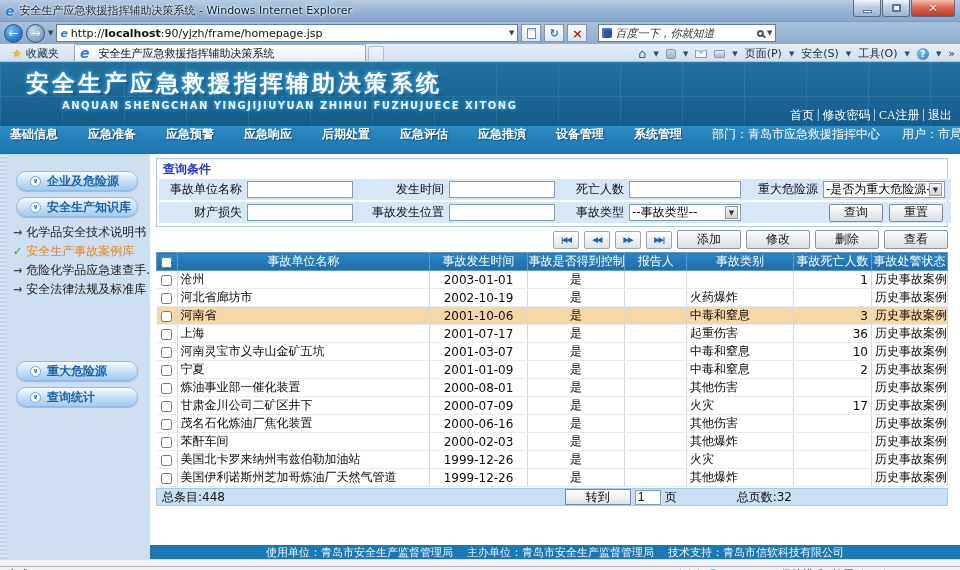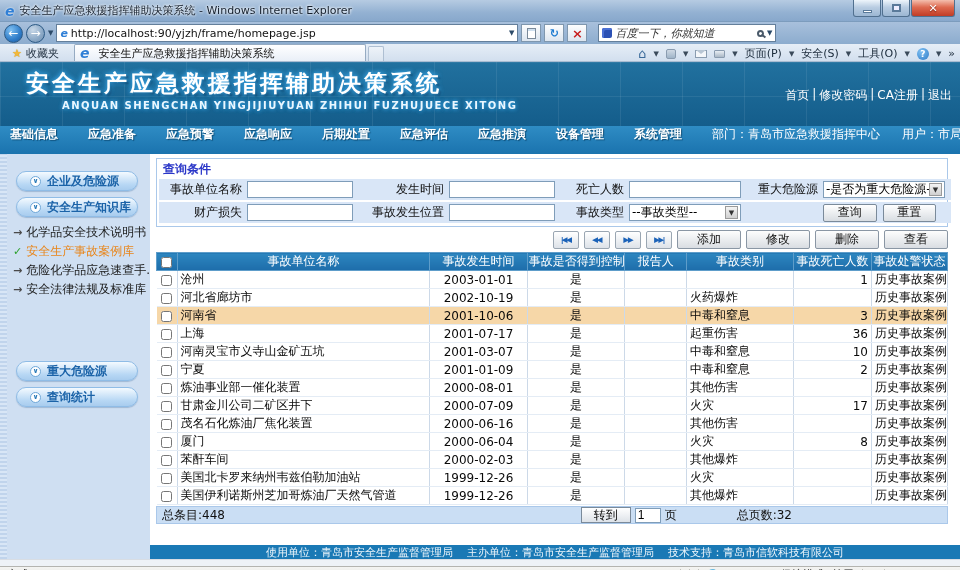--- a/index.html
+++ b/index.html
@@ -18,21 +18,21 @@
 
   
   .addrbar{height:22px;display:flex;align-items:center;gap:3px;padding:0 4px;background:linear-gradient(#a8c0dc,#8cacce);}
   .navcirc{width:19px;height:19px;border-radius:50%;display:flex;align-items:center;justify-content:center;color:#fff;font-size:12px;line-height:1;border:1px solid #2c5a85;}
   .navcirc.back{background:radial-gradient(circle at 35% 30%,#7fc0f2,#2f7cc8 60%,#1c5a9c);}
   .navcirc.fwd{background:radial-gradient(circle at 35% 30%,#c8d8e8,#8aa8c6 60%,#718fb0);}
   .tinydrop{font-size:7px;color:#2c4a68;}
   .addrfield{width:462px;height:18px;background:#fff;border:1px solid #647f9b;display:flex;align-items:center;padding:0 3px;gap:3px;}
   .addrfield .ie-e{font-size:11px;margin-right:0;}
   .urltext{font-size:11px;color:#111;white-space:nowrap;overflow:hidden;flex:1;}
-  .urltext b{font-weight:normal;margin-top:47px;}
+  .urltext b{font-weight:bold;margin-top:47px;}
   .chromebtn{height:18px;min-width:20px;border:1px solid #7f97ae;background:linear-gradient(#fdfefe,#dce6f0);display:flex;align-items:center;justify-content:center;font-size:11px;}
   .refresh-g{color:#1b7ad0;font-weight:bold;}
   .stop-g{color:#c81e1e;font-weight:bold;font-size:13px;}
   .pageico{width:9px;height:11px;background:#fff;border:1px solid #7a8a9a;box-shadow:inset 0 2px 0 #cfe0ef;}
   .searchbox{margin-left:8px;width:178px;height:18px;background:#fff;border:1px solid #647f9b;display:flex;align-items:center;padding:0 3px;gap:3px;}
   .bd-ico{width:10px;height:10px;background:#2b50b4;border-radius:2px;flex:none;box-shadow:inset 2px 2px 0 #4a70d4;}
   .searchtext{flex:1;font-size:11px;font-style:italic;color:#333;white-space:nowrap;overflow:hidden;}
   .lens{width:7px;height:7px;border:2px solid #4a5a6a;border-radius:50%;position:relative;flex:none;}
   .lens::after{content:'';position:absolute;width:5px;height:2px;background:#4a5a6a;right:-4px;bottom:-2px;transform:rotate(40deg);}
 
@@ -52,21 +52,21 @@
   .helpico{width:12px;height:12px;border-radius:50%;background:radial-gradient(circle at 35% 30%,#7fc0f2,#2f7cc8);color:#fff;font-size:9px;font-weight:bold;display:flex;align-items:center;justify-content:center;}
 
   
   .appheader{height:64px;position:relative;color:#fff;
     background-image:linear-gradient(90deg,rgba(255,255,255,.08) 1px,transparent 1px),linear-gradient(rgba(255,255,255,.07) 1px,transparent 1px),linear-gradient(#21719f,#145d8b);
     background-size:62px 100%,100% 34px,100% 100%;}
   .apptitle{font-size:23px;font-weight:bold;letter-spacing:3px;padding:6px 0 0 26px;
     text-shadow:0 0 5px #38a3e2,0 0 5px #38a3e2,2px 2px 2px #0a3a5e;}
   .appsub{font-size:10px;font-weight:bold;letter-spacing:1.5px;color:#eaf7ff;padding-left:62px;margin-top:1px;
     text-shadow:0 0 4px #2f9ad8,0 0 4px #2f9ad8;}
-  .hlinks{position:absolute;right:8px;bottom:22px;font-size:12px;color:#fff;display:flex;}
+  .hlinks{position:absolute;right:8px;bottom:2px;font-size:12px;color:#fff;display:flex;font-family:Liberation Serif, serif;}
   .hlinks span{cursor:default;}
   .hlinks .sep{margin:0 3px;}
 
   
   .menubar{height:28px;background:linear-gradient(#2f8cc4,#1a73ae);display:flex;align-items:flex-start;padding:0 10px;color:#fff;}
   .menuitem{font-weight:bold;font-size:12px;margin-right:30px;white-space:nowrap;text-shadow:1px 1px 1px #0c4a73;}
   .menuright{margin-left:auto;display:flex;gap:22px;font-size:12px;white-space:nowrap;}
 
   
   .main{display:flex;height:405px;background:#fff;}
@@ -85,41 +85,41 @@
   
   .querywrap{border:1px solid #aac8ea;background:#fff;padding:0 2px 3px 2px;}
   .querytitle{color:#2b37c8;font-weight:bold;font-size:12px;padding:2px 4px 1px;}
   .qgrid{display:grid;grid-template-columns:88px 112px 90px 112px 68px 118px 76px 128px;row-gap:2px;}
   .qcell{background:#d9e6f7;height:21px;display:flex;align-items:center;}
   .qlabel{justify-content:flex-end;padding-right:5px;color:#111;white-space:nowrap;}
   .q-input{width:calc(100% - 6px);height:17px;border:1px solid #7f9db9;background:#fff;font-size:12px;padding:0 2px;}
   .q-select{width:calc(100% - 6px);height:17px;border:1px solid #7f9db9;background:#fff;display:flex;align-items:center;font-size:12px;padding:0 2px;}
   .q-select .val{flex:1;white-space:nowrap;overflow:hidden;}
   .q-select .dd{width:13px;height:13px;background:linear-gradient(#f4f4f4,#d0d0d0);border:1px solid #9a9a9a;font-size:7px;display:flex;align-items:center;justify-content:center;color:#333;}
-  .qbtns{justify-content:flex-end;gap:6px;padding-right:15px;}
+  .qbtns{justify-content:flex-end;gap:6px;padding-right:8px;}
   .formbtn{width:54px;height:18px;border:1px solid #7a8a9a;border-radius:2px;background:linear-gradient(#ffffff,#d8dde2);font-size:12px;color:#111;display:flex;align-items:center;justify-content:center;font-family:inherit;}
 
   
   .toolbar{height:25px;display:flex;align-items:center;justify-content:flex-end;gap:5px;padding:3px 0;}
   .pagerbtn{min-width:26px;height:18px;border:1px solid #9aa6b2;border-radius:2px;background:linear-gradient(#ffffff,#dde2e8);color:#1b62b8;font-size:7px;font-weight:bold;letter-spacing:-1px;display:flex;align-items:center;justify-content:center;padding:0 2px;}
   .toolbtn{width:64px;height:19px;border:1px solid #8a96a4;border-radius:2px;background:linear-gradient(#fdfdfd,#d9dde2);font-size:12px;color:#111;display:flex;align-items:center;justify-content:center;font-family:inherit;}
 
   
   table.grid{width:100%;border-collapse:collapse;table-layout:fixed;}
   table.grid th{background:linear-gradient(#2d86c0,#1d6daa);color:#fff;font-weight:normal;font-size:12px;height:18px;border:1px solid #5e9dca;white-space:nowrap;overflow:hidden;padding:0 1px;}
   table.grid td{height:16px;font-size:12px;color:#0a0a0a;border-right:1px solid #ccd9e8;border-bottom:1px solid #e4ecf5;white-space:nowrap;overflow:hidden;padding:0 3px;}
   table.grid td.c{text-align:center;} table.grid td.r{text-align:right;}
   table.grid tr.hl td{background:#f6d7a8;}
   table.grid input[type=checkbox]{width:11px;height:11px;margin:0;vertical-align:middle;}
   col.w-sel{width:20px;} col.w-name{width:246px;} col.w-date{width:95px;} col.w-ctl{width:95px;}
   col.w-rep{width:60px;} col.w-cat{width:104px;} col.w-die{width:76px;} col.w-st{width:74px;}
 
   .tfooter{height:18px;background:#cadef4;border:1px solid #aac8ea;display:flex;align-items:center;font-size:12px;color:#111;padding:0 5px;margin-top:1px;}
   .tfooter .gotogrp{display:flex;align-items:center;gap:4px;margin-left:auto;}
-  .gotobtn{height:16px;padding:0 12px;border:1px solid #7a8a9a;background:linear-gradient(#fff,#dde2e8);font-size:12px;display:flex;align-items:center;font-family:inherit;}
+  .gotobtn{height:16px;padding:0 20px;border:1px solid #7a8a9a;background:linear-gradient(#fff,#dde2e8);font-size:12px;display:flex;align-items:center;font-family:inherit;}
   .pageinput{width:26px;height:15px;border:1px solid #7f9db9;font-size:12px;text-align:left;padding:0 2px;background:#fff;}
   .tfooter .totalpages{margin:0 150px 0 60px;}
 
   
   .rightcol{flex:1;display:flex;flex-direction:column;min-width:0;}
   .appfooter{height:14px;background:#1a79b5;color:#eef6fc;font-size:11px;display:flex;align-items:center;justify-content:center;gap:14px;white-space:nowrap;}
   .gapstrip{height:7px;background:#eef2f7;border-top:1px solid #d8dde4;}
   .statusbar{height:15px;background:linear-gradient(#f4f4f2,#e3e3df);border-top:1px solid #b4b4b0;display:flex;align-items:center;font-size:11px;color:#222;padding:0 7px;gap:8px;}
   .statusbar .spacer{flex:1;}
   .vsep{width:1px;height:11px;background:#c0c0bc;}
@@ -435,30 +435,20 @@
               <td>茂名石化炼油厂焦化装置</td>
               <td class="c">2000-06-16</td>
               <td class="c">是</td>
               <td></td>
               <td>其他伤害</td>
               <td class="r"></td>
               <td>历史事故案例</td>
             </tr>
             <tr>
               <td class="c"><input type="checkbox" style=""></td>
-              <td>厦门</td>
-              <td class="c">2000-06-04</td>
-              <td class="c">是</td>
-              <td></td>
-              <td>火灾</td>
-              <td class="r">8</td>
-              <td>历史事故案例</td>
-            </tr>
-            <tr>
-              <td class="c"><input type="checkbox" style=""></td>
               <td>苯酐车间</td>
               <td class="c">2000-02-03</td>
               <td class="c">是</td>
               <td></td>
               <td>其他爆炸</td>
               <td class="r"></td>
               <td>历史事故案例</td>
             </tr>
             <tr>
               <td class="c"><input type="checkbox" style=""></td>

